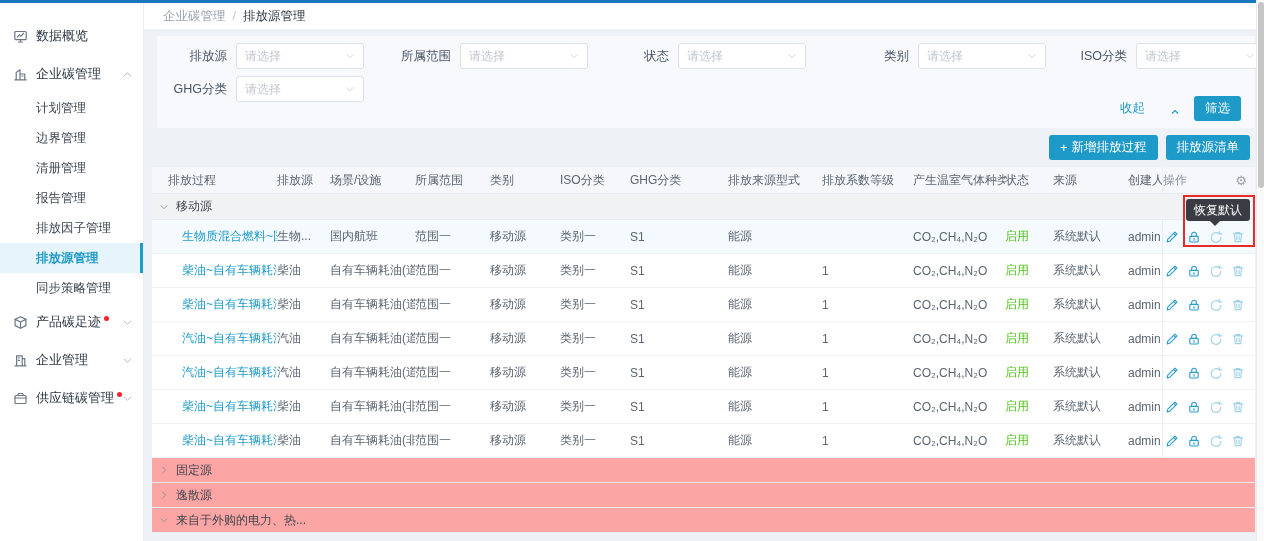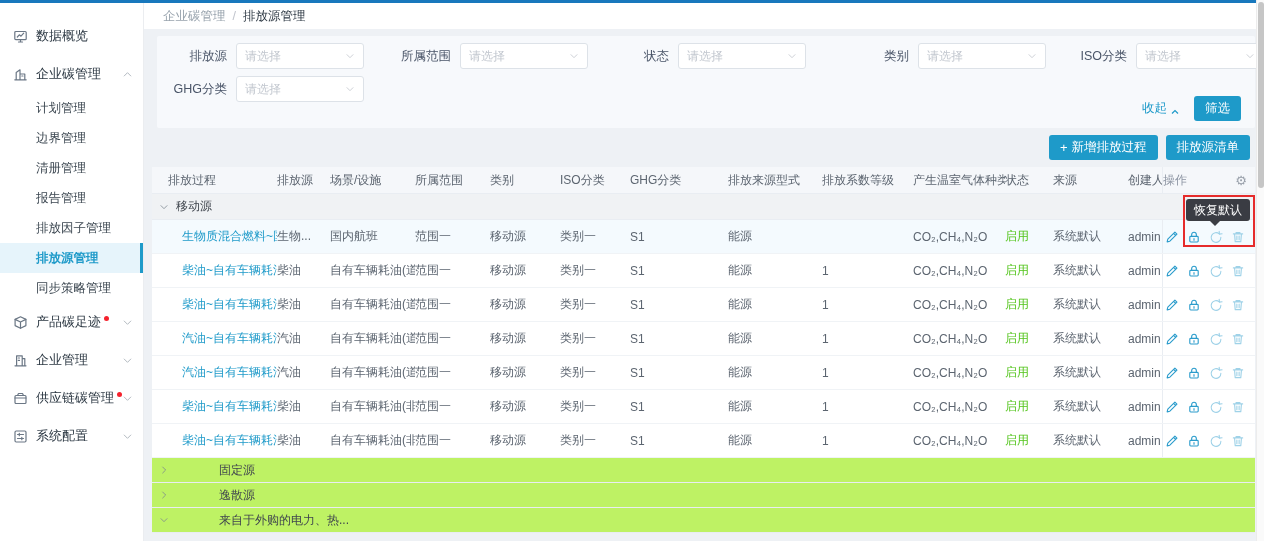--- a/index.html
+++ b/index.html
@@ -27,39 +27,39 @@
 
   .filtercard { margin:0 9px 0 13px; background:#f7f9fc; border-radius:2px; height:92px; position:relative; padding:7px 14px 0; }
   .frow { display:flex; align-items:center; margin-bottom:7px; }
   .fgroup { display:flex; align-items:center; }
   .flabel { font-size:12.5px; color:#4a5568; text-align:right; margin-right:9px; white-space:nowrap; }
   .fselect { width:128px; height:26px; background:#fff; border:1px solid #dde2e8; border-radius:3px;
     display:flex; align-items:center; padding:0 8px; font-size:12px; color:#c2c7cf; cursor:pointer; }
   .fselect .ph { flex:1; overflow:hidden; white-space:nowrap; }
   .fselect .caret { color:#c0c4cc; display:flex; }
   .factions { position:absolute; right:14px; bottom:7px; display:flex; align-items:center; }
-  .collapse-link { color:#1e9ac9; font-size:12.5px; cursor:pointer; display:flex; align-items:flex-end; margin-right:14px; }
+  .collapse-link { color:#1e9ac9; font-size:12.5px; cursor:pointer; display:flex; align-items:flex-end; margin-right:14px;gap:22px; }
   .btn { background:#1e9ac9; color:#fff; font-size:12.5px; border:none; border-radius:3px; height:25px;
     padding:0 11px; cursor:pointer; display:inline-flex; align-items:center; white-space:nowrap; }
 
   .toolbar { height:33px; display:flex; justify-content:flex-end; align-items:center; padding-right:14px; margin-top:3px; }
   .toolbar .btn { margin-left:8px; }
   .plus { margin-right:4px; font-size:13px; }
 
   
   .tablewrap { margin:3px 9px 0 8px; background:#fff; font-size:12px; }
   .trow { display:grid; grid-template-columns:125px 53px 85px 75px 70px 70px 98px 94px 91px 92px 48px 75px 34px 1fr;
     align-items:center; }
   .thead { background:#f5f7fa; height:27px; color:#8d95a3; border-bottom:1px solid #e9edf2; }
   .thead .cell { white-space:nowrap; overflow:hidden; }
   .cell { padding-right:4px; white-space:nowrap; overflow:hidden; color:#5c6570; }
   .cell.first { padding-left:16px; }
   .grouprow { height:26px; background:#f0f2f4; display:flex; align-items:center; padding-left:7px;
     border-bottom:1px solid #e9edf2; color:#40464e; cursor:pointer; }
-  .grouprow.bottom { background:#bef264; height:25px;gap:43px; }
+  .grouprow.bottom { background:#fca5a5; height:25px; }
   .gchev { color:#7c868f; margin-right:7px; display:flex; width:10px; }
   .drow { height:34px; border-bottom:1px solid #f0f3f6; background:#fff; }
   .drow.hl { background:#f4fafe; }
   .drow .cell.first { padding-left:30px; }
   .linkcell { color:#1e9ac9; cursor:pointer; }
   .green { color:#52c41a;font-family:Liberation Mono, monospace; }
   .opcell { display:flex; align-items:center; gap:8px; padding-left:2px; border-left:1px solid #e9edf2; height:100%; }
   .opico { width:14px; height:14px; cursor:pointer; display:flex; }
   .ic-strong { color:#2b9ccc; } .ic-light { color:#9fd2e8; }
   .ophead { display:flex; align-items:center; justify-content:space-between; padding-right:8px; height:100%;
@@ -157,34 +157,20 @@
         </div>
         <div class="m-item m-top">
           <span class="ico">
             <svg width="100%" height="100%" viewBox="0 0 15 15" fill="none" stroke="currentColor" stroke-width="1.2" stroke-linecap="round" stroke-linejoin="round">
               <rect x="2" y="4.5" width="11" height="8" rx="1"></rect>
               <path d="M2 7h11M5.5 2.5h4l1 2h-6z"></path>
             </svg>
           </span>
           <span>供应链碳管理</span>
           <span class="reddot"></span>
-          <span class="chev" style="width:11px;height:11px">
-            <svg width="100%" height="100%" viewBox="0 0 15 15" fill="none" stroke="currentColor" stroke-width="1.2" stroke-linecap="round" stroke-linejoin="round">
-              <polyline points="3,5.5 7.5,10 12,5.5"></polyline>
-            </svg>
-          </span>
-        </div>
-        <div class="m-item m-top">
-          <span class="ico">
-            <svg width="100%" height="100%" viewBox="0 0 15 15" fill="none" stroke="currentColor" stroke-width="1.2" stroke-linecap="round" stroke-linejoin="round">
-              <rect x="2" y="2" width="11" height="11" rx="1.2"></rect>
-              <path d="M4.5 5.5h6M4.5 9.5h6M6.3 4.3v2.4M8.8 8.3v2.4"></path>
-            </svg>
-          </span>
-          <span>系统配置</span>
           <span class="chev" style="width:11px;height:11px">
             <svg width="100%" height="100%" viewBox="0 0 15 15" fill="none" stroke="currentColor" stroke-width="1.2" stroke-linecap="round" stroke-linejoin="round">
               <polyline points="3,5.5 7.5,10 12,5.5"></polyline>
             </svg>
           </span>
         </div>
       </div>
   </div>
 
   <div class="content">

